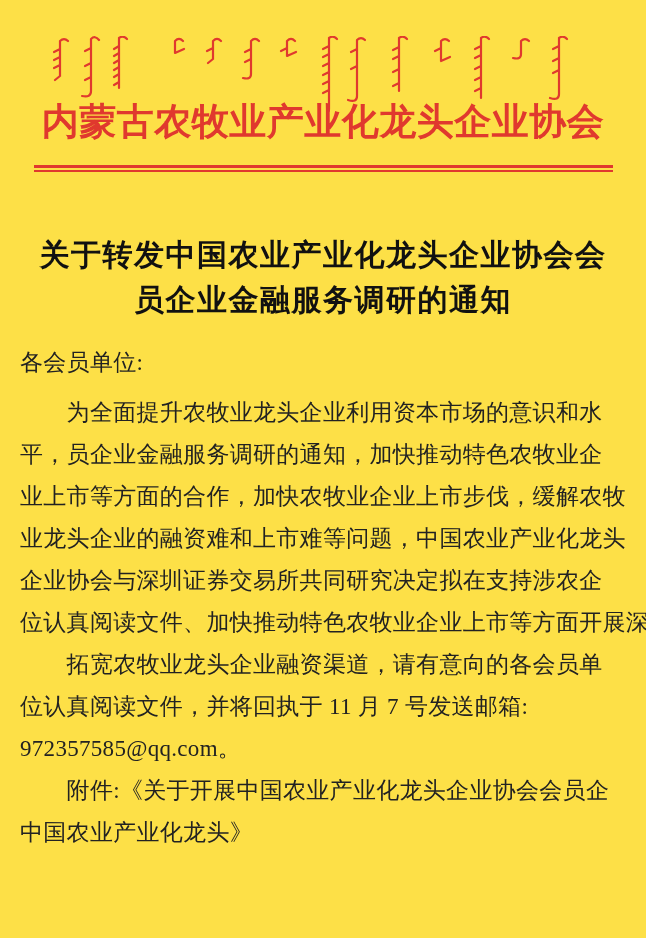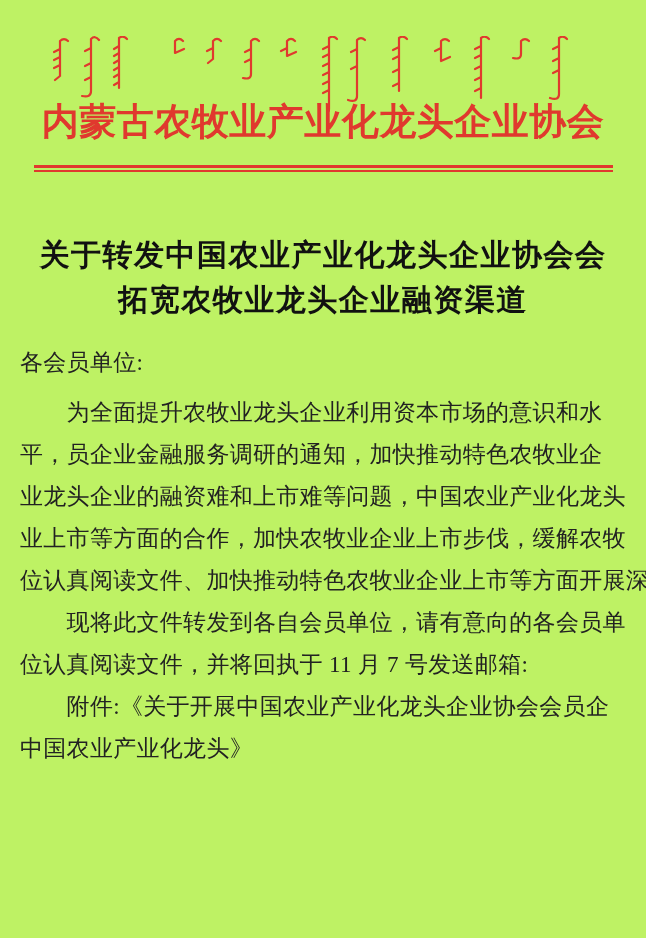--- a/index.html
+++ b/index.html
@@ -1,19 +1,19 @@
 <!DOCTYPE html>
 <html><head>
 <meta charset="utf-8">
 <style>
   html,body{margin:0;padding:0;background:#ffffff;}
   .page{
     position:relative;
     width:646px;height:938px;
-    background:#bef264;
+    background:#fde047;
     overflow:hidden;
     font-family:"Liberation Serif","DejaVu Serif",serif;
   }
   
   .banner{
     display:block;
     margin:36px auto 0 auto;
   }
   .org-title{
     margin-top:-16px;
@@ -82,43 +82,45 @@
   </svg>
 
   <div class="org-title">内蒙古农牧业产业化龙头企业协会</div>
 
   <div class="header-rule"></div>
 
   <div class="notice-title">
 
       <div class="title-line">关于转发中国农业产业化龙头企业协会会</div>
 
-      <div class="title-line">拓宽农牧业龙头企业融资渠道</div>
+      <div class="title-line">员企业金融服务调研的通知</div>
     </div>
 
   <div class="doc-body">
     <div class="salutation">各会员单位:</div>
     <div>
 
         <div class="body-line">　　为全面提升农牧业龙头企业利用资本市场的意识和水</div>
 
         <div class="body-line">平，员企业金融服务调研的通知，加快推动特色农牧业企</div>
 
+        <div class="body-line">业上市等方面的合作，加快农牧业企业上市步伐，缓解农牧</div>
+
         <div class="body-line">业龙头企业的融资难和上市难等问题，中国农业产业化龙头</div>
 
-        <div class="body-line">业上市等方面的合作，加快农牧业企业上市步伐，缓解农牧</div>
-
+        <div class="body-line">企业协会与深圳证券交易所共同研究决定拟在支持涉农企</div>
 
         <div class="body-line">位认真阅读文件、加快推动特色农牧业企业上市等方面开展深</div>
 
 
-        <div class="body-line">　　现将此文件转发到各自会员单位，请有意向的各会员单</div>
+        <div class="body-line">　　拓宽农牧业龙头企业融资渠道，请有意向的各会员单</div>
 
         <div class="body-line">位认真阅读文件，并将回执于 11 月 7 号发送邮箱:</div>
 
+        <div class="body-line">972357585@qq.com。</div>
 
         <div class="body-line">　　附件:《关于开展中国农业产业化龙头企业协会会员企</div>
 
         <div class="body-line">中国农业产业化龙头》</div>
       </div>
   </div>
 
 </div>
 
 </body></html>

